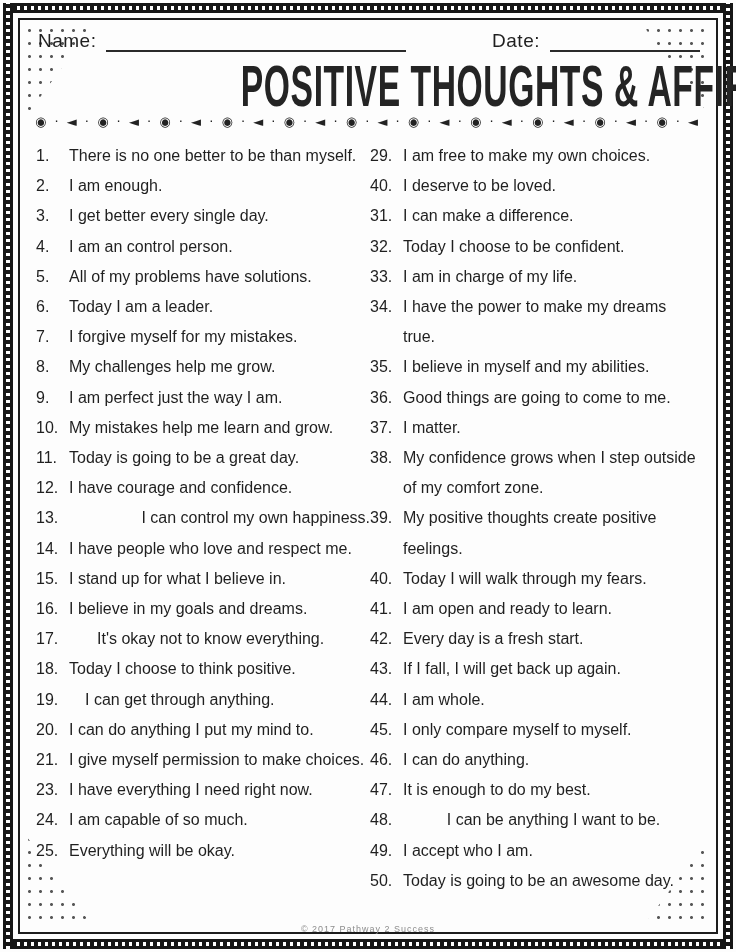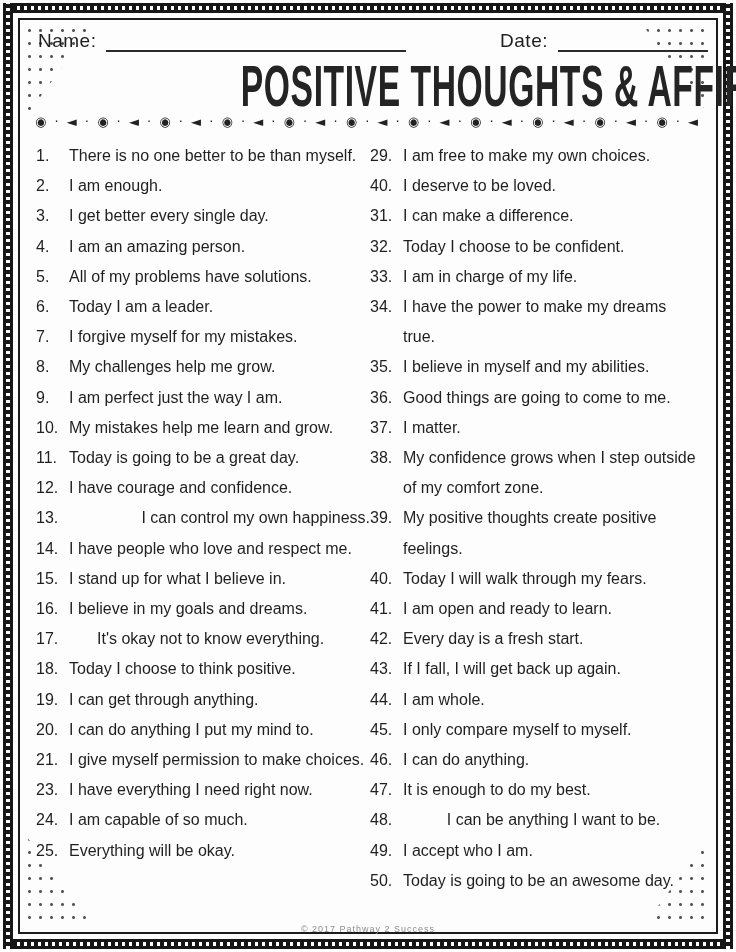--- a/index.html
+++ b/index.html
@@ -24,21 +24,21 @@
   
   .corner-dots { position:absolute; width:70px; height:95px;
       background-image:radial-gradient(#3a3a3a 1.1px, transparent 1.6px);
       background-size:11px 13px; opacity:.85; }
   .corner-tl { top:24px; left:24px; clip-path:polygon(0 0,100% 0,0 100%); }
   .corner-tr { top:24px; right:24px; clip-path:polygon(0 0,100% 0,100% 100%); }
   .corner-bl { bottom:24px; left:24px; clip-path:polygon(0 0,0 100%,100% 100%); }
   .corner-br { bottom:24px; right:24px; clip-path:polygon(100% 0,100% 100%,0 100%); }
 
   
-  .head-row { position:absolute; top:28px; left:38px; right:28px; display:flex; align-items:flex-end; font-size:19px; }
+  .head-row { position:absolute; top:28px; left:38px; right:36px; display:flex; align-items:flex-end; font-size:19px; }
   .head-label { flex:none; padding-right:10px; letter-spacing:.5px; }
   .write-line { border-bottom:2px solid #2a2a2a; height:24px; }
   .name-line { width:300px; margin-right:46px; }
   .date-line { width:150px; }
   .spacer { flex:1; }
 
   
   .title-wrap { position:absolute; top:52px; left:0; right:0; text-align:center; white-space:nowrap; }
   .title { display:inline-block; font-size:58px; font-weight:700; letter-spacing:1px; color:#242424;
       transform:scaleX(.58); transform-origin:center; }
@@ -101,21 +101,21 @@
     <span class="txt" style="white-space: nowrap;">I am enough.</span>
   </div>
 
   <div class="row">
     <span class="num">3.</span>
     <span class="txt" style="white-space: nowrap;">I get better every single day.</span>
   </div>
 
   <div class="row">
     <span class="num">4.</span>
-    <span class="txt" style="white-space: nowrap;">I am an amazing person.</span>
+    <span class="txt" style="white-space: nowrap;">I am an control person.</span>
   </div>
 
   <div class="row">
     <span class="num">5.</span>
     <span class="txt" style="white-space: nowrap;">All of my problems have solutions.</span>
   </div>
 
   <div class="row">
     <span class="num">6.</span>
     <span class="txt" style="white-space: nowrap;">Today I am a leader.</span>
@@ -176,21 +176,21 @@
     <span class="txt" style="white-space: nowrap; margin-left: 28px;">It's okay not to know everything.</span>
   </div>
 
   <div class="row">
     <span class="num">18.</span>
     <span class="txt" style="white-space: nowrap;">Today I choose to think positive.</span>
   </div>
 
   <div class="row">
     <span class="num">19.</span>
-    <span class="txt" style="white-space: nowrap;">I can get through anything.</span>
+    <span class="txt" style="white-space: nowrap; margin-left: 16px;">I can get through anything.</span>
   </div>
 
   <div class="row">
     <span class="num">20.</span>
     <span class="txt" style="white-space: nowrap;">I can do anything I put my mind to.</span>
   </div>
 
   <div class="row">
     <span class="num">21.</span>
     <span class="txt" style="white-space: nowrap;">I give myself permission to make choices.</span>

